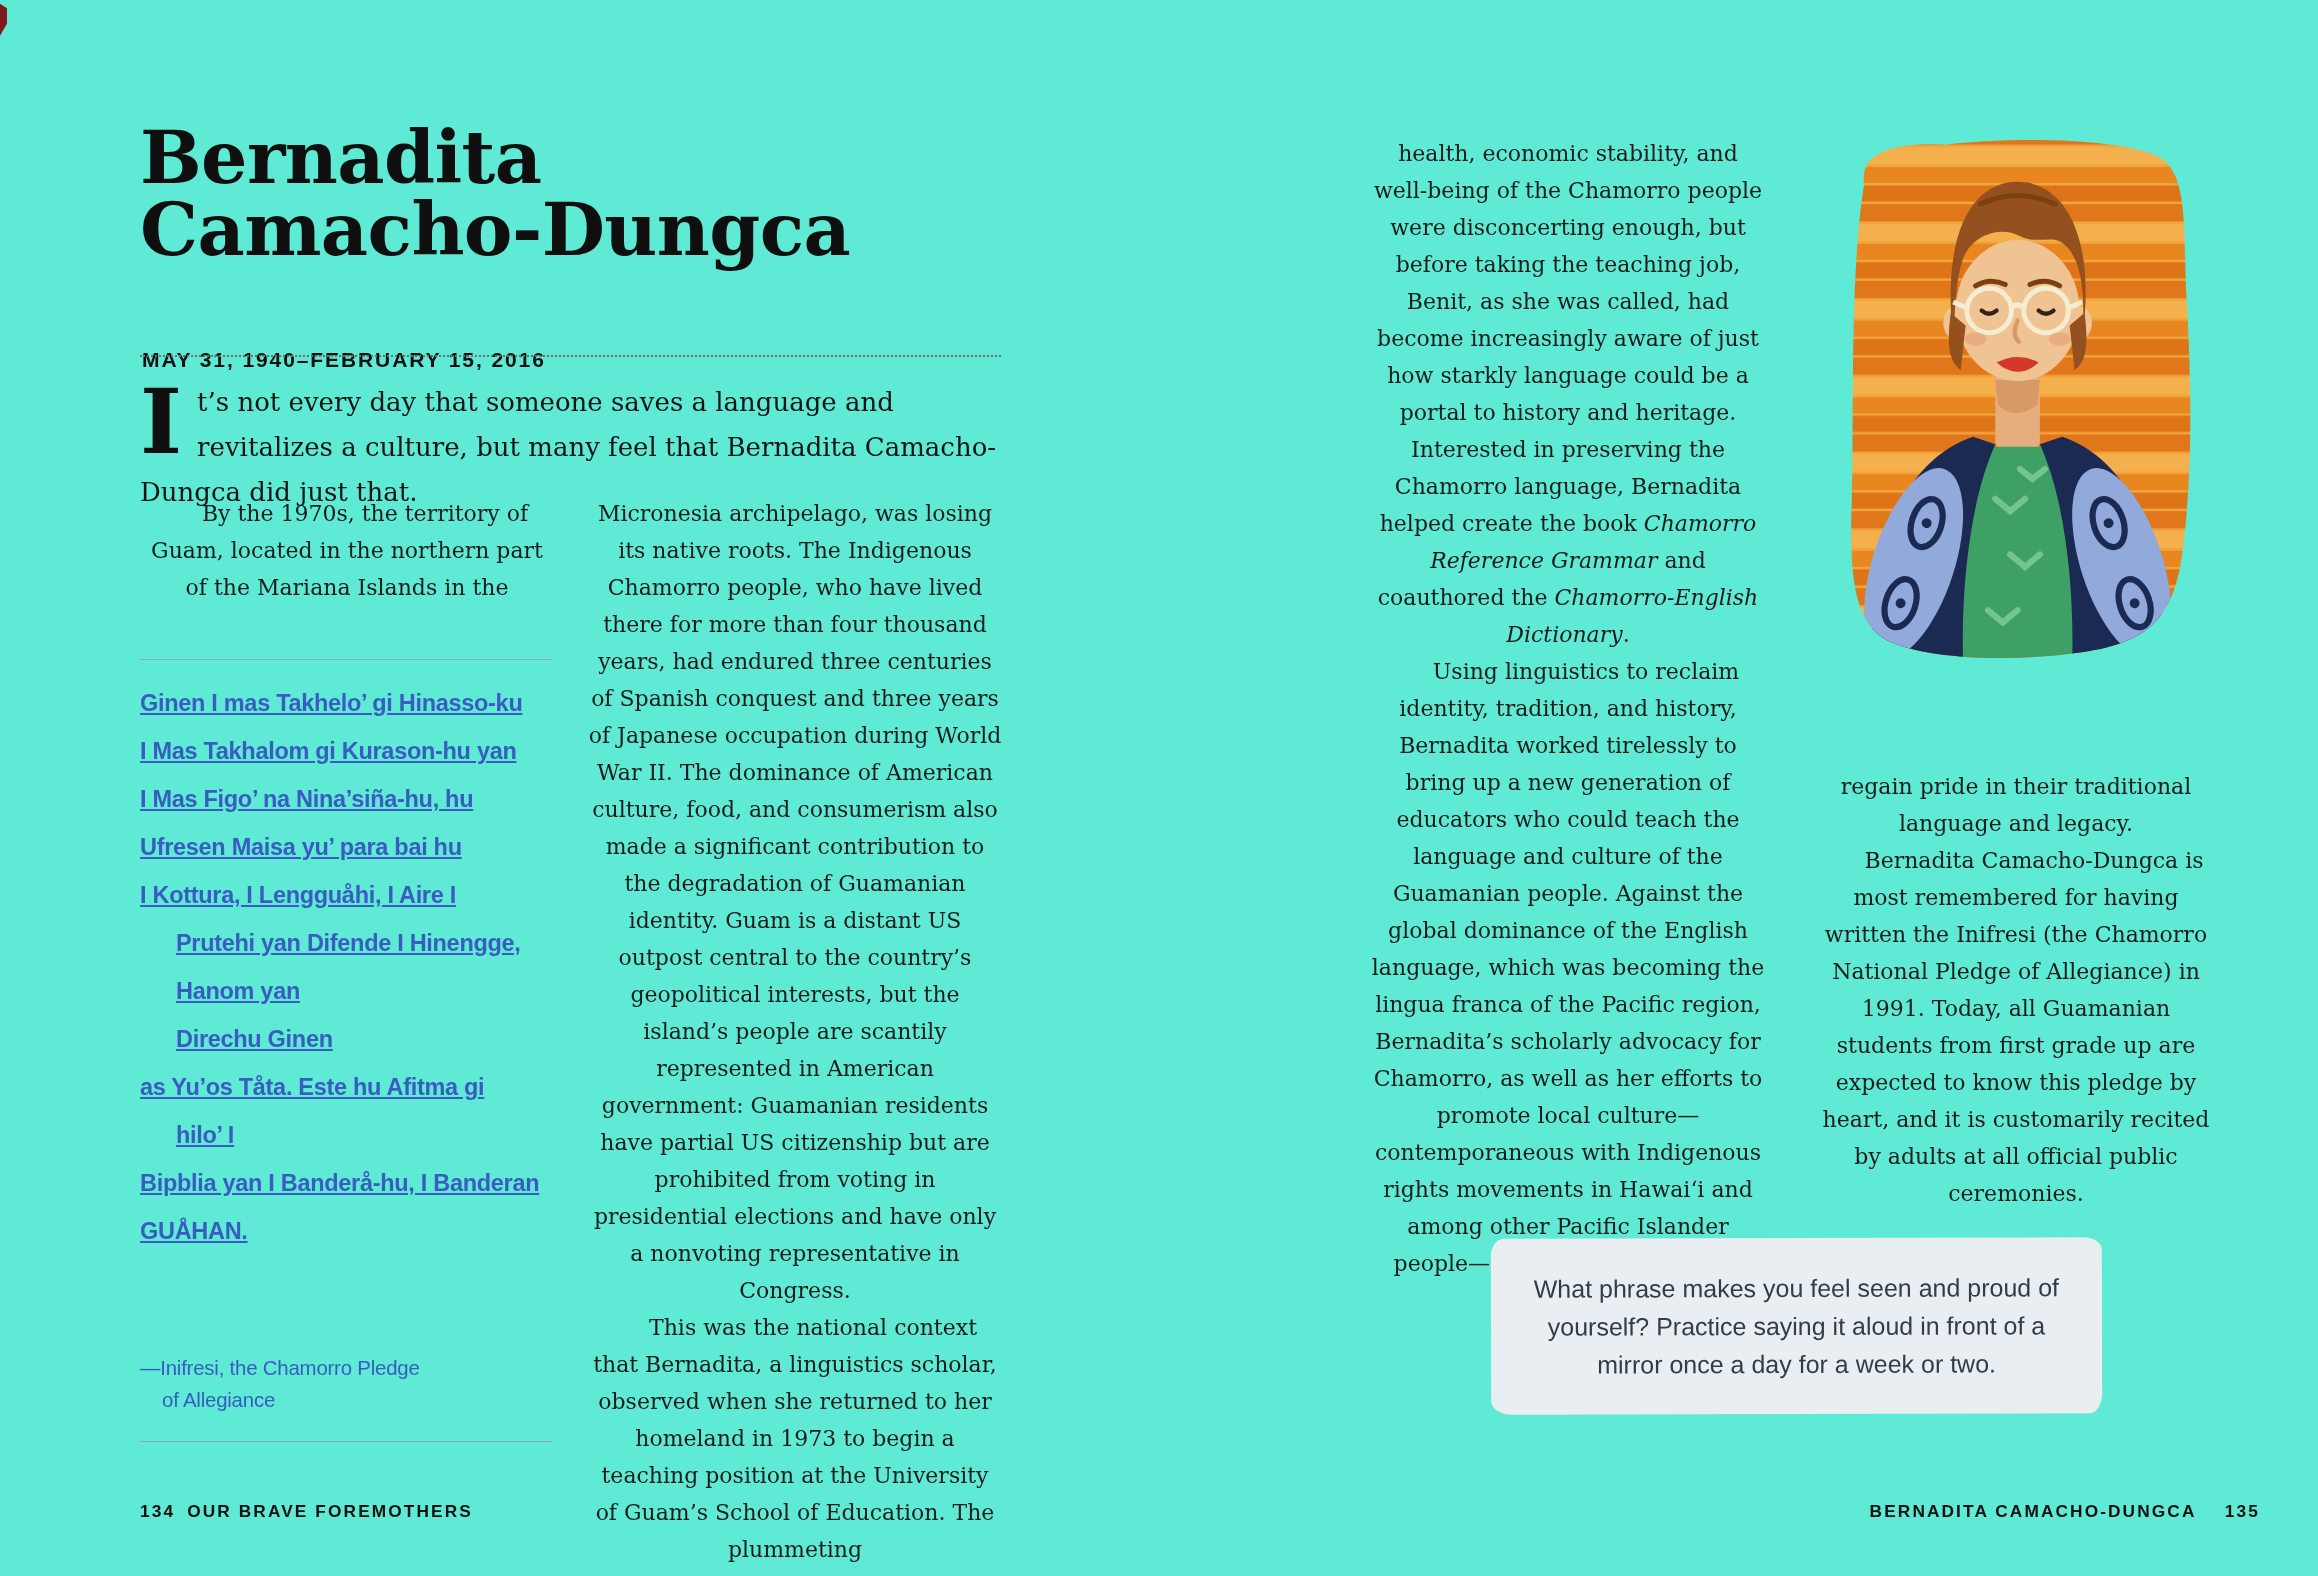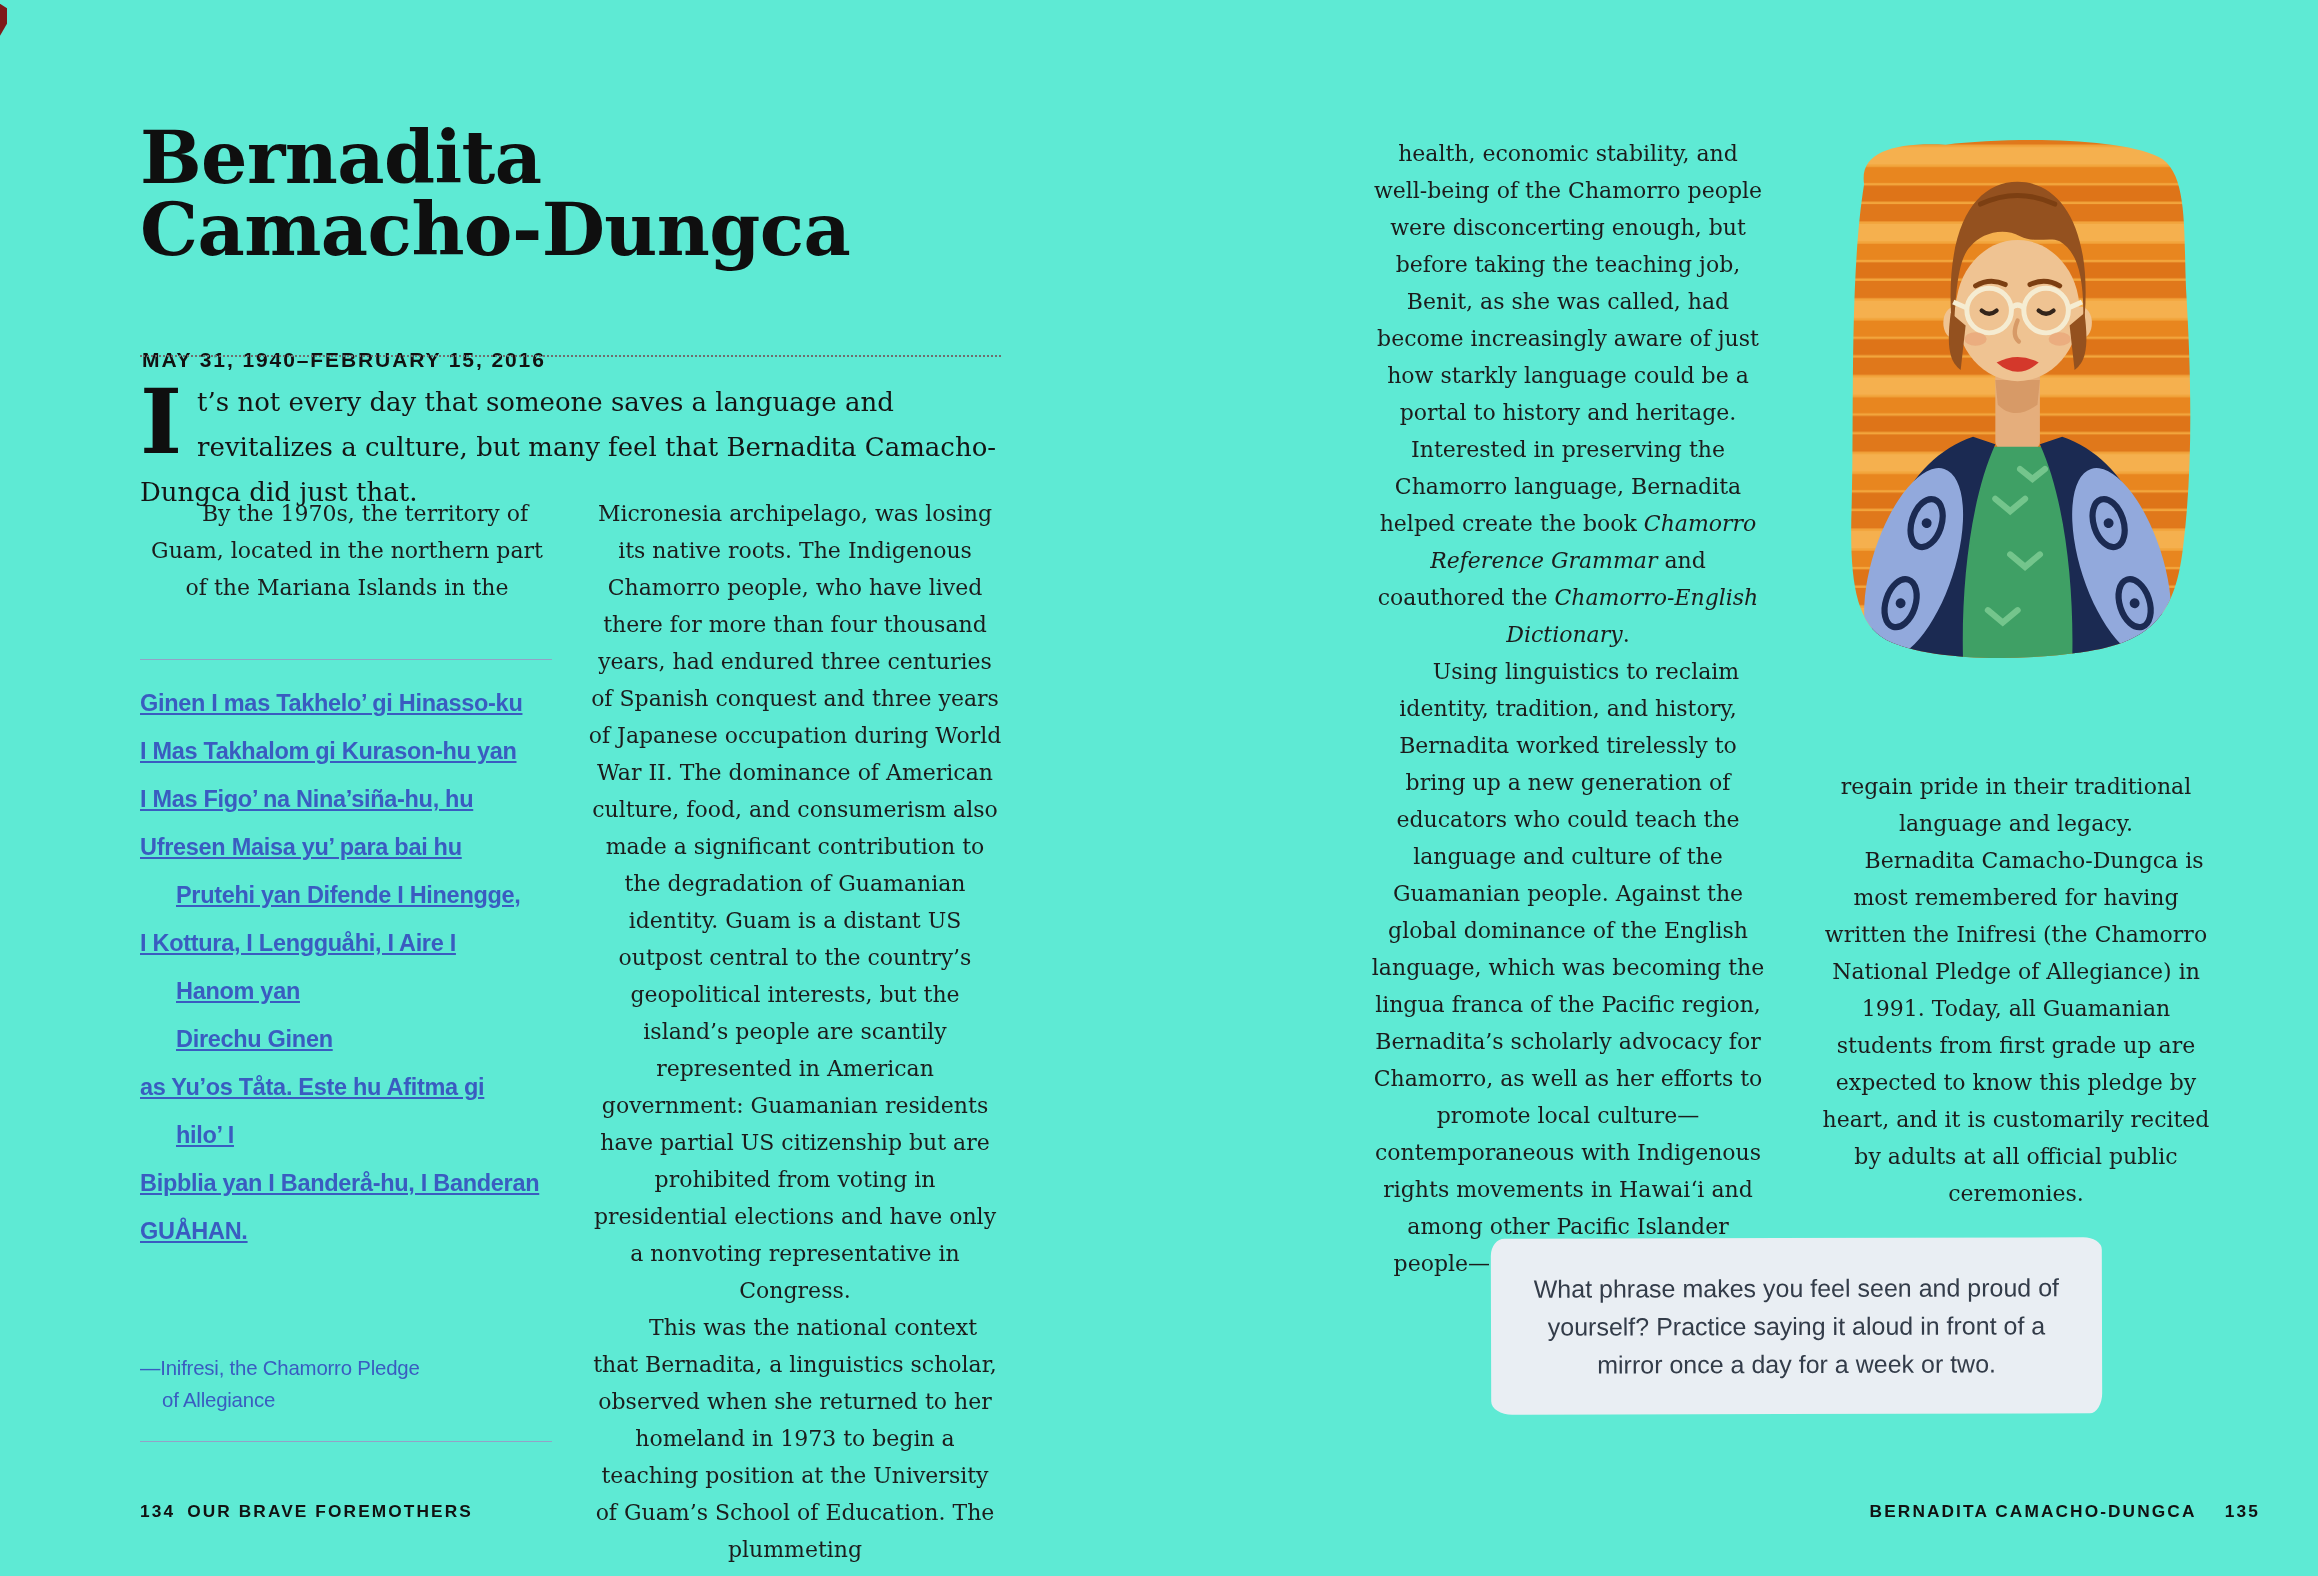--- a/index.html
+++ b/index.html
@@ -129,22 +129,22 @@
   <div class="colL">
     <p class="body-para indent1">By the 1970s, the territory of Guam, located in the northern part of the Mariana Islands in the</p>
   </div>
 
   <div class="quote-rule rule-top"></div>
   <div class="pledge">
     <div class="pline">Ginen I mas Takhelo’ gi Hinasso-ku</div>
     <div class="pline">I Mas Takhalom gi Kurason-hu yan</div>
     <div class="pline">I Mas Figo’ na Nina’siña-hu, hu</div>
     <div class="pline">Ufresen Maisa yu’ para bai hu</div>
+    <div class="pline">I Kottura, I Lengguåhi, I Aire I</div>
     <div class="pline pindent">Prutehi yan Difende I Hinengge,</div>
-    <div class="pline">I Kottura, I Lengguåhi, I Aire I</div>
     <div class="pline pindent">Hanom yan</div>
     <div class="pline pindent">Direchu Ginen</div>
     <div class="pline">as Yu’os Tåta. Este hu Afitma gi</div>
     <div class="pline pindent">hilo’ I</div>
     <div class="pline">Bipblia yan I Banderå-hu, I Banderan</div>
     <div class="pline">GUÅHAN.</div>
   </div>
   <div class="attrib">
     <div>—Inifresi, the Chamorro Pledge</div>
     <div class="a2">of Allegiance</div>

